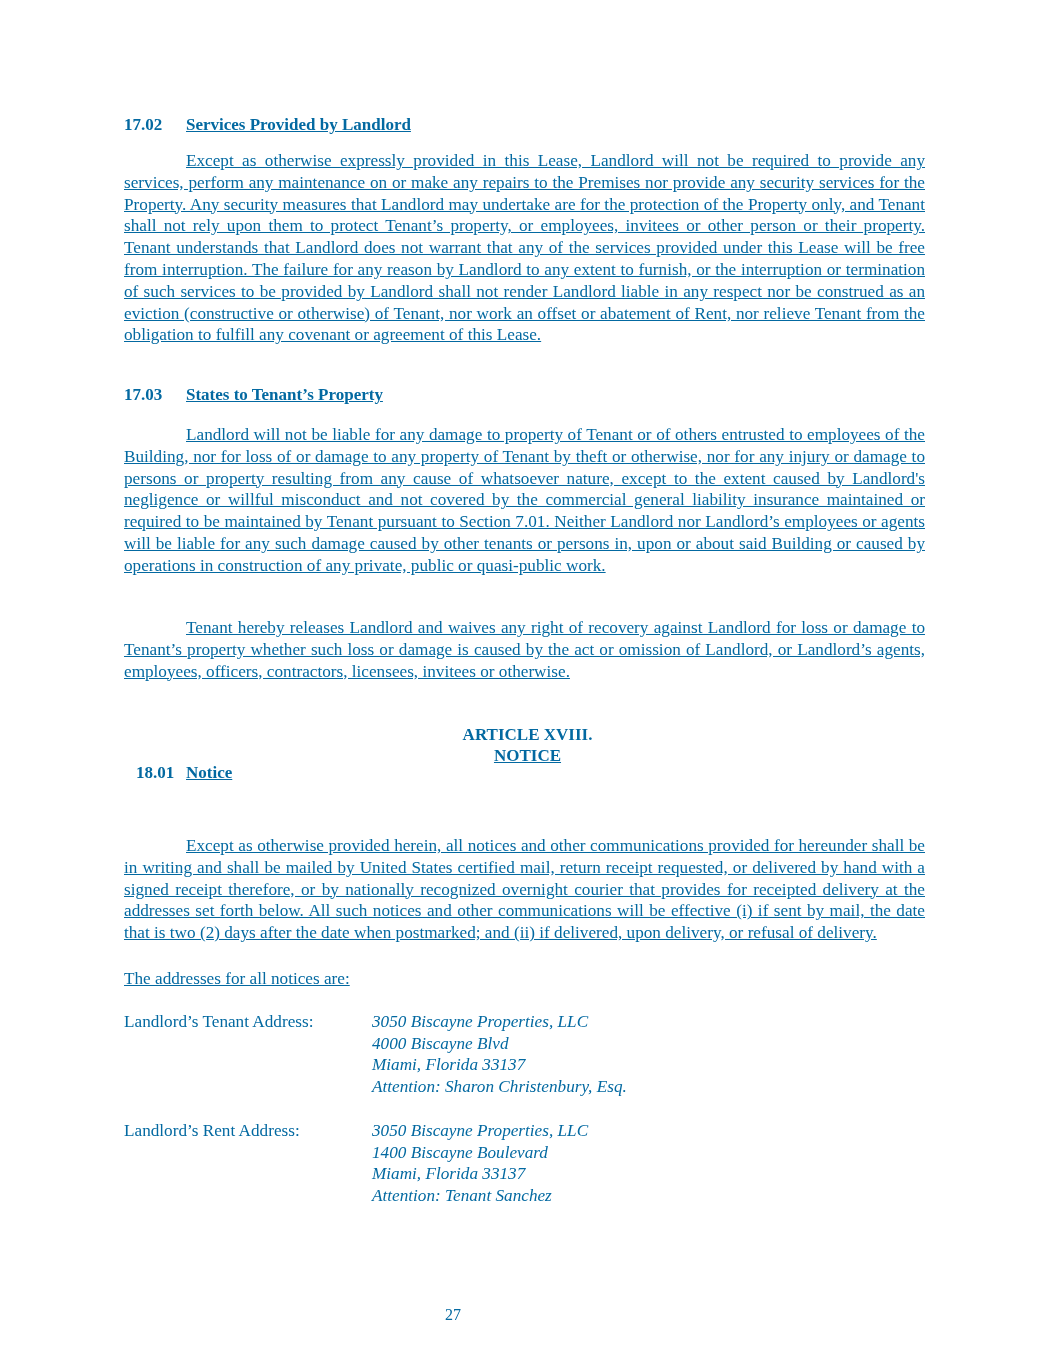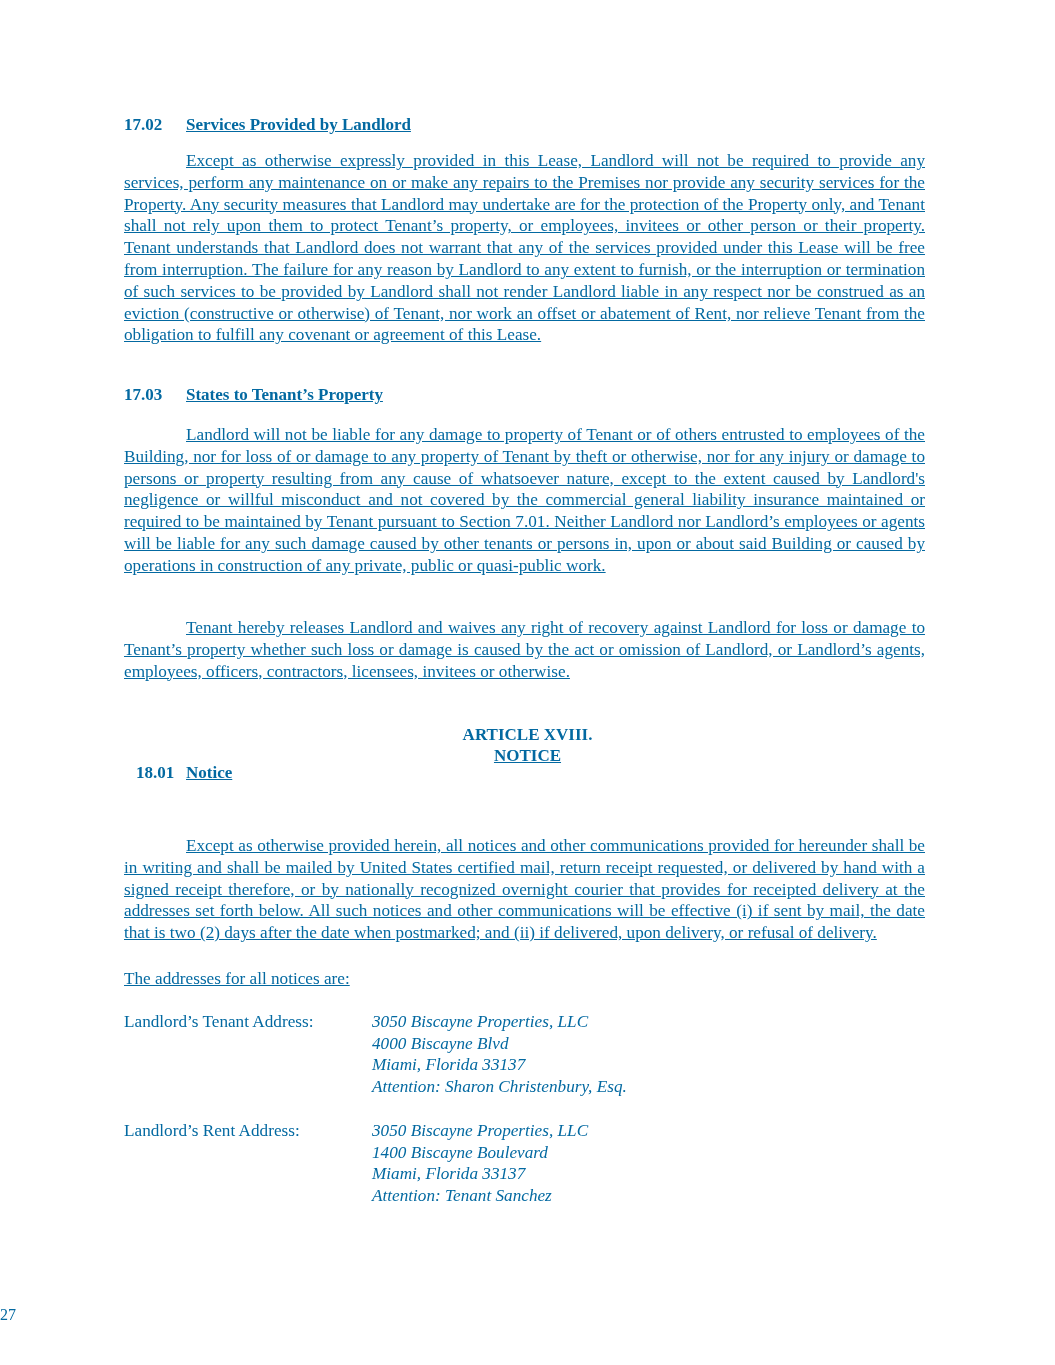--- a/index.html
+++ b/index.html
@@ -10,21 +10,21 @@
     .heading .num { display: inline-block; width: 62px; }
     .heading .title { text-decoration: underline; }
     .para { position: absolute; left: 124px; width: 801px; text-align: justify;
             line-height: 21.8px; text-indent: 62px; margin: 0; text-decoration: underline; }
     .para.noindent { text-indent: 0; }
     .article { position: absolute; left: 0; width: 1055px; text-align: center; font-weight: bold;
                font-size: 17px; line-height: 21px; }
     .article .t2 { text-decoration: underline; }
     .addr-label { position: absolute; left: 124px; line-height: 21.7px; }
     .addr-lines { position: absolute; left: 372px; line-height: 21.7px; font-style: italic; }
-    .page-num { position: absolute; left: 0; width: 906px; text-align: left; top: 1306px; font-size: 16px; }
+    .page-num { position: absolute; left: 0; width: 906px; text-align: center; top: 1306px; font-size: 16px; }
   </style>
 </head>
 <body>
 
 <div class="page">
 
   <div class="heading" style="top:115px;">
     <span class="num">17.02</span><span class="title">Services Provided by Landlord</span>
   </div>
   <p class="para" style="top:150px;">Except as otherwise expressly provided in this Lease, Landlord will not be required to provide any services, perform any maintenance on or make any repairs to the Premises nor provide any security services for the Property. Any security measures that Landlord may undertake are for the protection of the Property only, and Tenant shall not rely upon them to protect Tenant’s property, or employees, invitees or other person or their property. Tenant understands that Landlord does not warrant that any of the services provided under this Lease will be free from interruption. The failure for any reason by Landlord to any extent to furnish, or the interruption or termination of such services to be provided by Landlord shall not render Landlord liable in any respect nor be construed as an eviction (constructive or otherwise) of Tenant, nor work an offset or abatement of Rent, nor relieve Tenant from the obligation to fulfill any covenant or agreement of this Lease.</p>

